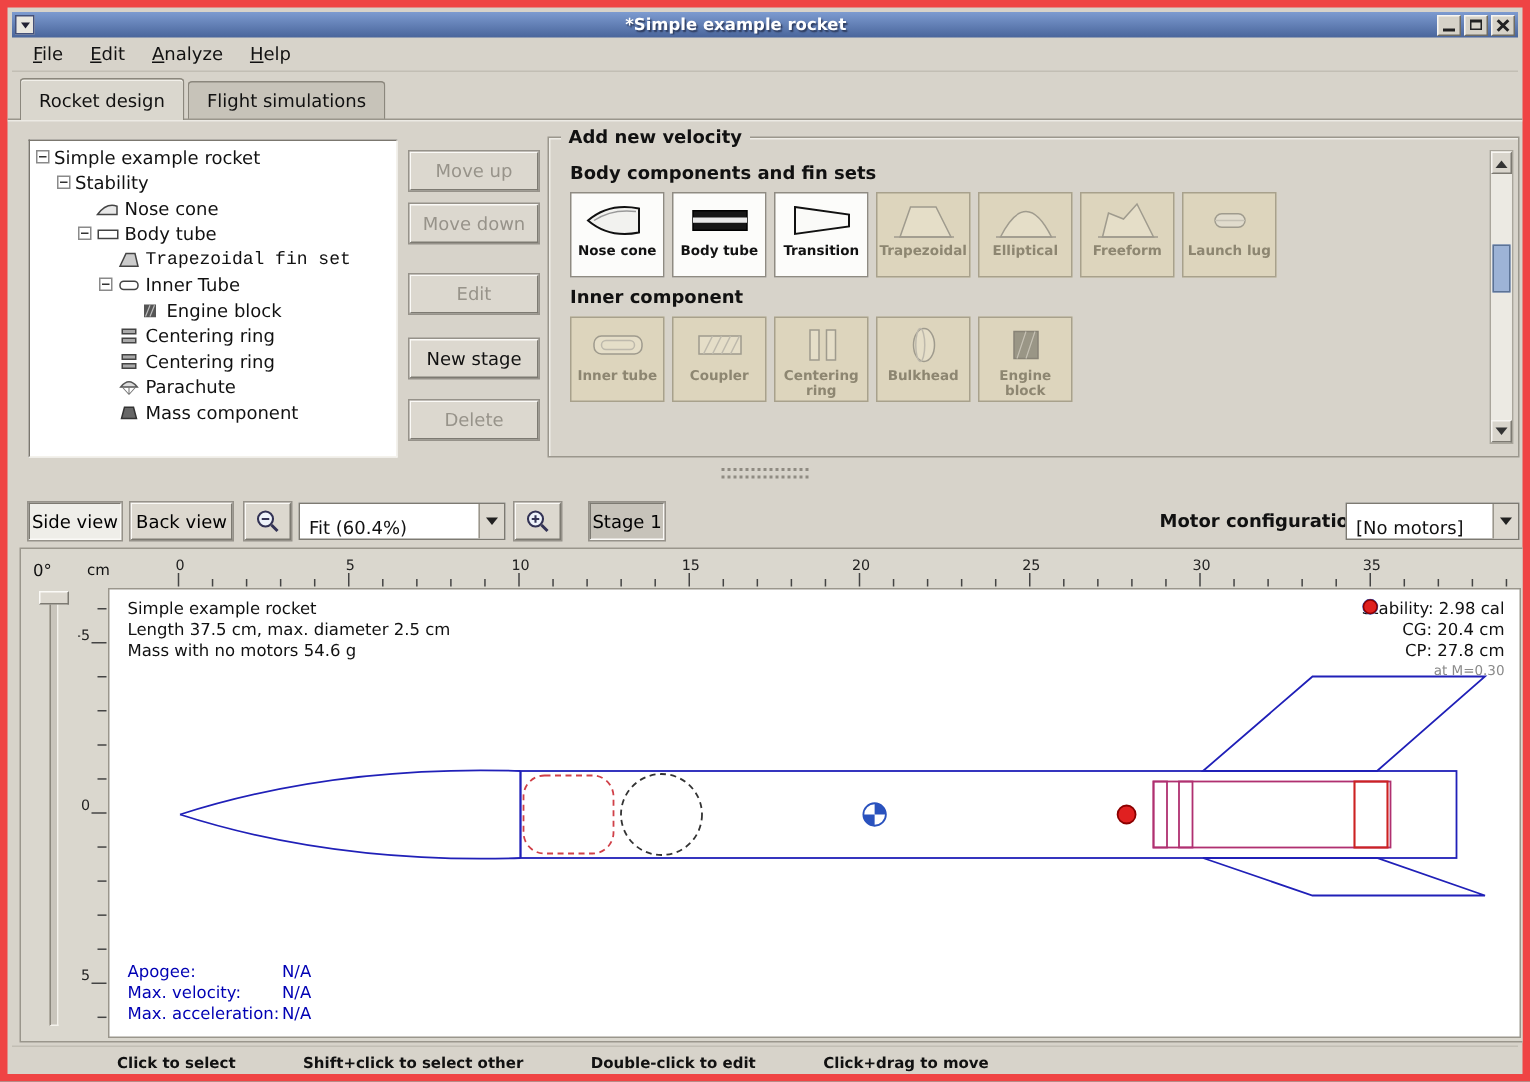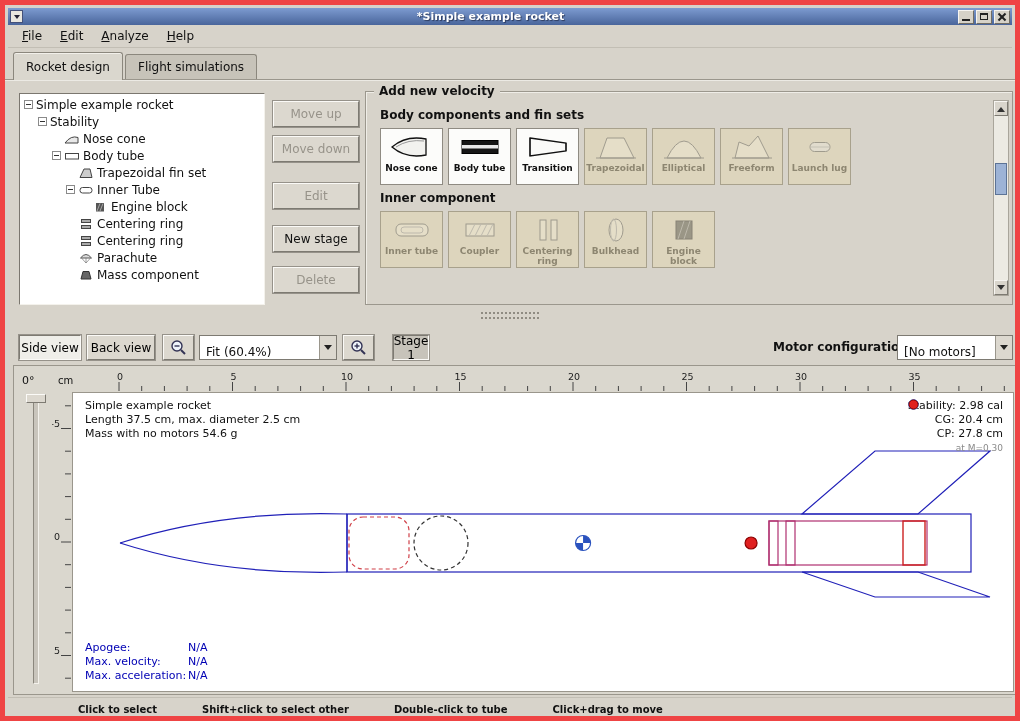--- a/index.html
+++ b/index.html
@@ -184,21 +184,21 @@
       </div>
       <div class="tree-row" style="padding-left: 32px;">
         <span class="tree-expander"></span>
         <span class="tree-icon">
           <svg width="16" height="12">
             <rect x="1.5" y="3.5" width="13" height="5.5" fill="#fff" stroke="#444"></rect>
           </svg>
         </span>
         <span class="tree-label">Body tube</span>
       </div>
-      <div class="tree-row" style="padding-left: 46px;">
+      <div class="tree-row" style="padding-left: 46px; font-family: Liberation Mono, monospace;">
         <span class="tree-expander empty"></span>
         <span class="tree-icon">
           <svg width="16" height="12">
             <polygon points="2,10.5 6,2 12,2 14,10.5" fill="#ccc" stroke="#444"></polygon>
           </svg>
         </span>
         <span class="tree-label">Trapezoidal fin set</span>
       </div>
       <div class="tree-row" style="padding-left: 46px;">
         <span class="tree-expander"></span>
@@ -392,21 +392,21 @@
       <span class="combo-arrow"></span>
     </div>
     <button class="tb-btn" style="left:338px; width:31px">
       <svg width="17" height="17" viewBox="0 0 17 17">
         <circle cx="7" cy="7" r="5" fill="#eef3fa" stroke="#335" stroke-width="1.4"></circle>
         <line x1="11" y1="11" x2="15" y2="15" stroke="#335" stroke-width="2"></line>
         <line x1="4.5" y1="7" x2="9.5" y2="7" stroke="#335" stroke-width="1.4"></line>
         <line x1="7" y1="4.5" x2="7" y2="9.5" stroke="#335" stroke-width="1.4"></line>
       </svg>
     </button>
-    <button class="tb-btn pressed" style="left:388px; width:36px">Stage 1</button>
+    <button class="tb-btn pressed" style="left:388px; width:50px">Stage 1</button>
     <span class="tb-label" style="left:768px">Motor configuration:</span>
     <div class="combo" style="left:892px; width:116px">
       <span class="combo-text">[No motors]</span>
       <span class="combo-arrow"></span>
     </div>
   </div>
 
   <div class="diagram">
     <div class="rot-label">0°</div>
     <div class="rot-track"></div>
@@ -541,17 +541,17 @@
         <div><span class="fl">Apogee:</span><span>N/A</span></div>
         <div><span class="fl">Max. velocity:</span><span>N/A</span></div>
         <div><span class="fl">Max. acceleration:</span><span>N/A</span></div>
       </div>
     </div>
   </div>
 
   <div class="statusbar">
       <span>Click to select</span>
       <span>Shift+click to select other</span>
-      <span>Double-click to tube</span>
+      <span>Double-click to edit</span>
       <span>Click+drag to move</span>
     </div>
 
 </div>
 
 </body></html>

